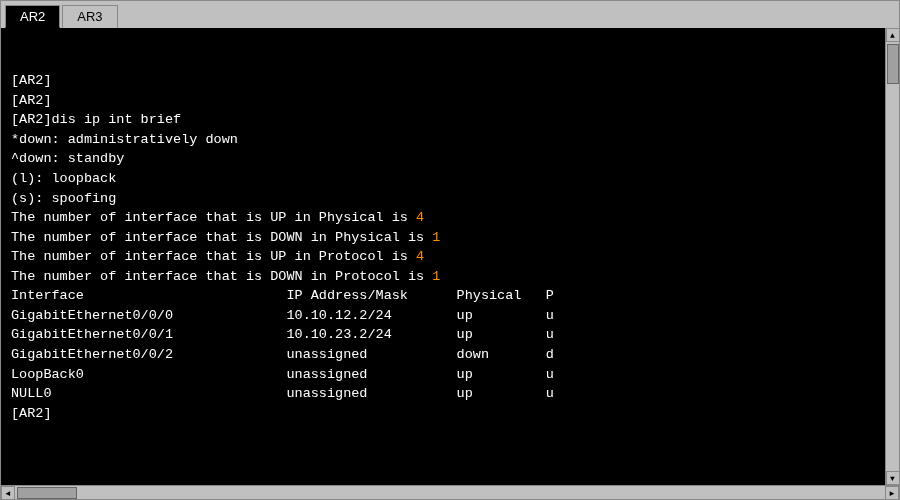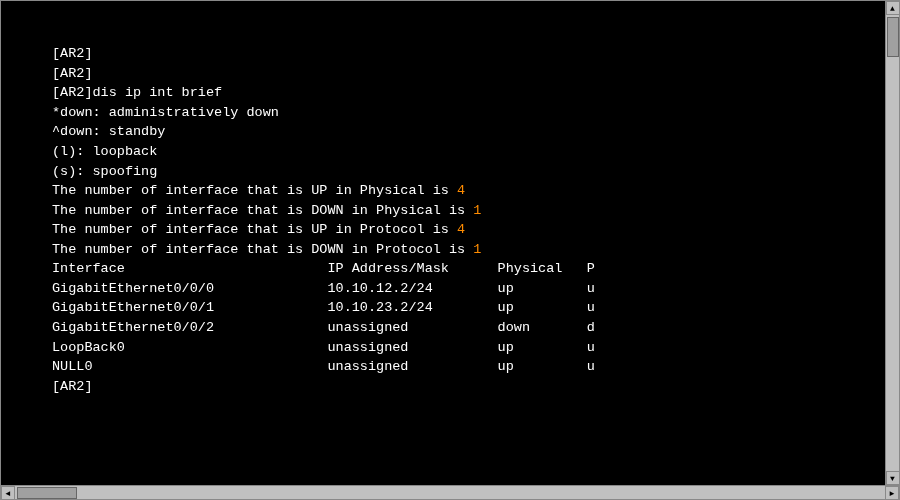--- a/index.html
+++ b/index.html
@@ -63,21 +63,20 @@
     .terminal-content {
       flex: 1;
       overflow-y: scroll;
       overflow-x: scroll;
       padding: 4px 10px;
       color: #fff;
       white-space: pre;
       font-family: 'Courier New', Courier, monospace;
       font-size: 13.5px;
       line-height: 1.45;
-      margin-left: 41px;
     }
 
     .terminal-content::-webkit-scrollbar {
       width: 14px;
       height: 14px;
     }
     .terminal-content::-webkit-scrollbar-track {
       background: #c0c0c0;
     }
     .terminal-content::-webkit-scrollbar-thumb {
@@ -151,20 +150,24 @@
       height: 12px;
       background: #a0a0a0;
       border: 1px solid #666;
       margin: 1px 2px;
     }
   </style>
 </head>
 <body>
 
 <div class="window">
+  <div class="tab-bar">
+    <div class="tab active">AR2</div>
+    <div class="tab inactive">AR3</div>
+  </div>
 
   <div class="terminal-container">
     <div class="terminal-content" id="terminal-output">
     <div style="color: rgb(255, 255, 255);">[AR2]</div><div style="color: rgb(255, 255, 255);">[AR2]</div><div style="color: rgb(255, 255, 255);">[AR2]dis ip int brief</div><div style="color: rgb(255, 255, 255);">*down: administratively down</div><div style="color: rgb(255, 255, 255);">^down: standby</div><div style="color: rgb(255, 255, 255);">(l): loopback</div><div style="color: rgb(255, 255, 255);">(s): spoofing</div><div><span style="color: rgb(255, 255, 255);">The number of interface that is UP in Physical is </span><span style="color: rgb(255, 140, 0);">4</span></div><div><span style="color: rgb(255, 255, 255);">The number of interface that is DOWN in Physical is </span><span style="color: rgb(255, 140, 0);">1</span></div><div><span style="color: rgb(255, 255, 255);">The number of interface that is UP in Protocol is </span><span style="color: rgb(255, 140, 0);">4</span></div><div><span style="color: rgb(255, 255, 255);">The number of interface that is DOWN in Protocol is </span><span style="color: rgb(255, 140, 0);">1</span></div><div style="color: rgb(255, 255, 255);"></div><div style="color: rgb(255, 255, 255);">Interface                         IP Address/Mask      Physical   P</div><div style="color: rgb(255, 255, 255);">GigabitEthernet0/0/0              10.10.12.2/24        up         u</div><div style="color: rgb(255, 255, 255);">GigabitEthernet0/0/1              10.10.23.2/24        up         u</div><div style="color: rgb(255, 255, 255);">GigabitEthernet0/0/2              unassigned           down       d</div><div style="color: rgb(255, 255, 255);">LoopBack0                         unassigned           up         u</div><div style="color: rgb(255, 255, 255);">NULL0                             unassigned           up         u</div><div style="color: rgb(255, 255, 255);">[AR2]</div></div>
     <div class="scrollbar-v">
       <div class="scrollbar-btn">▲</div>
       <div class="scrollbar-track">
         <div class="scrollbar-thumb"></div>
       </div>
       <div class="scrollbar-btn">▼</div>

